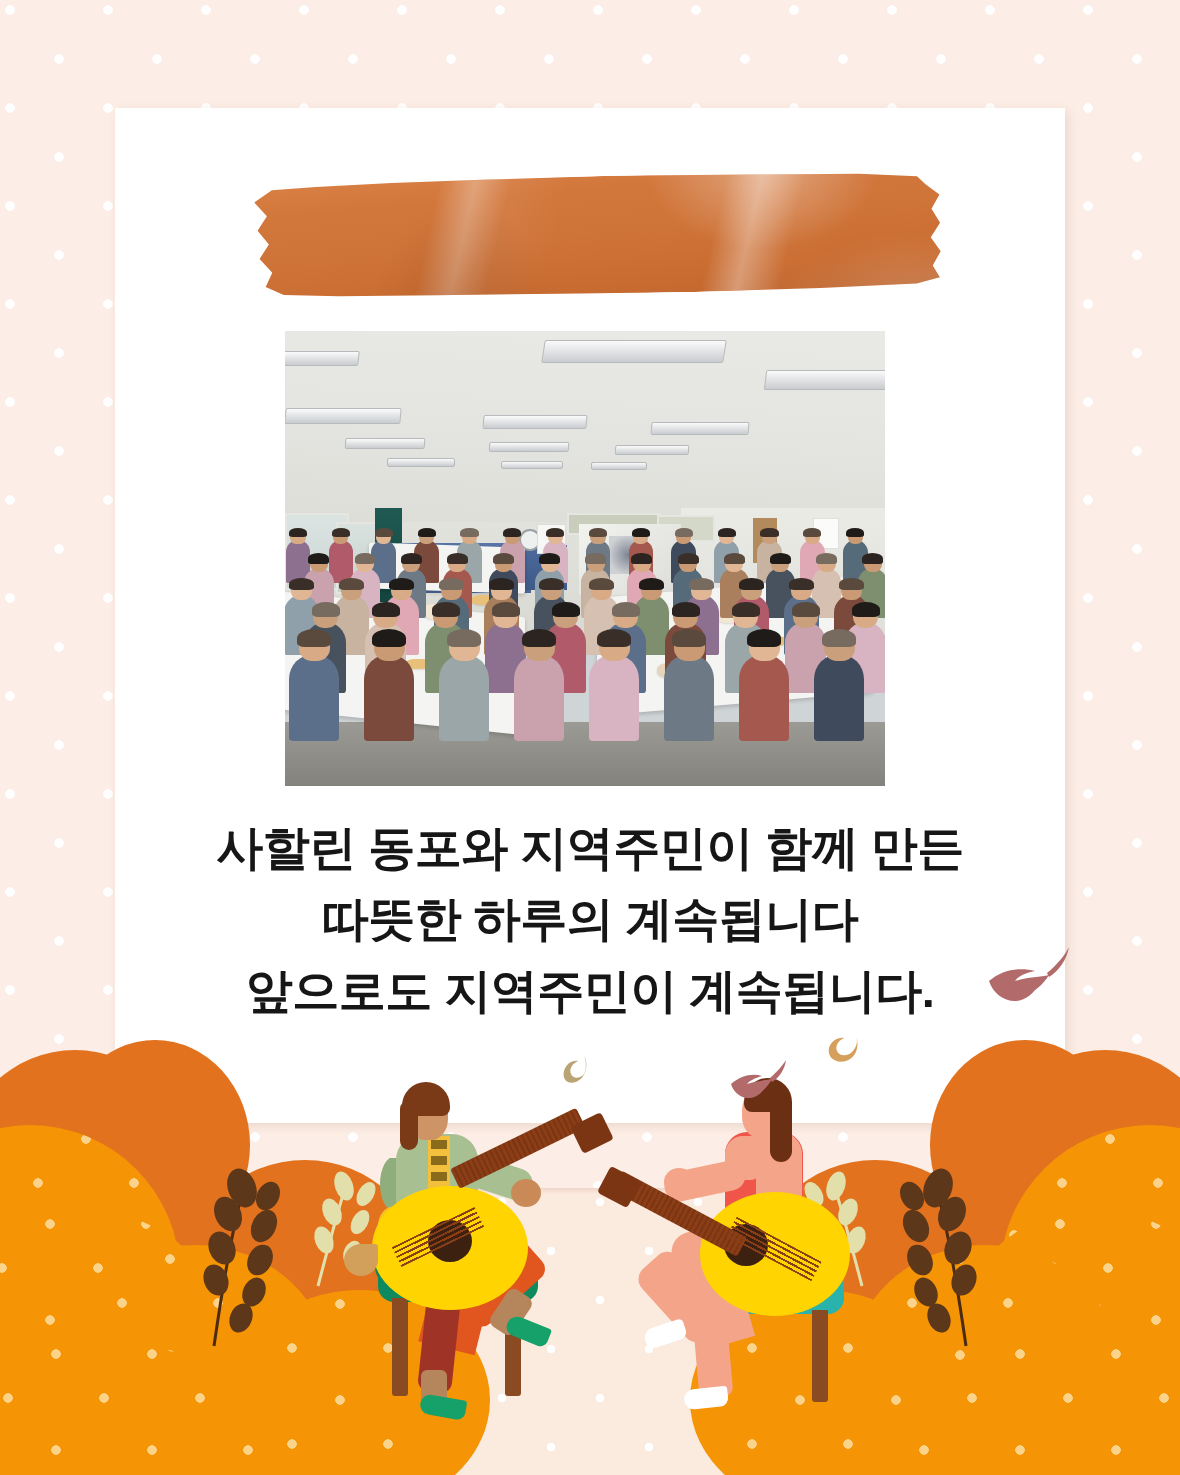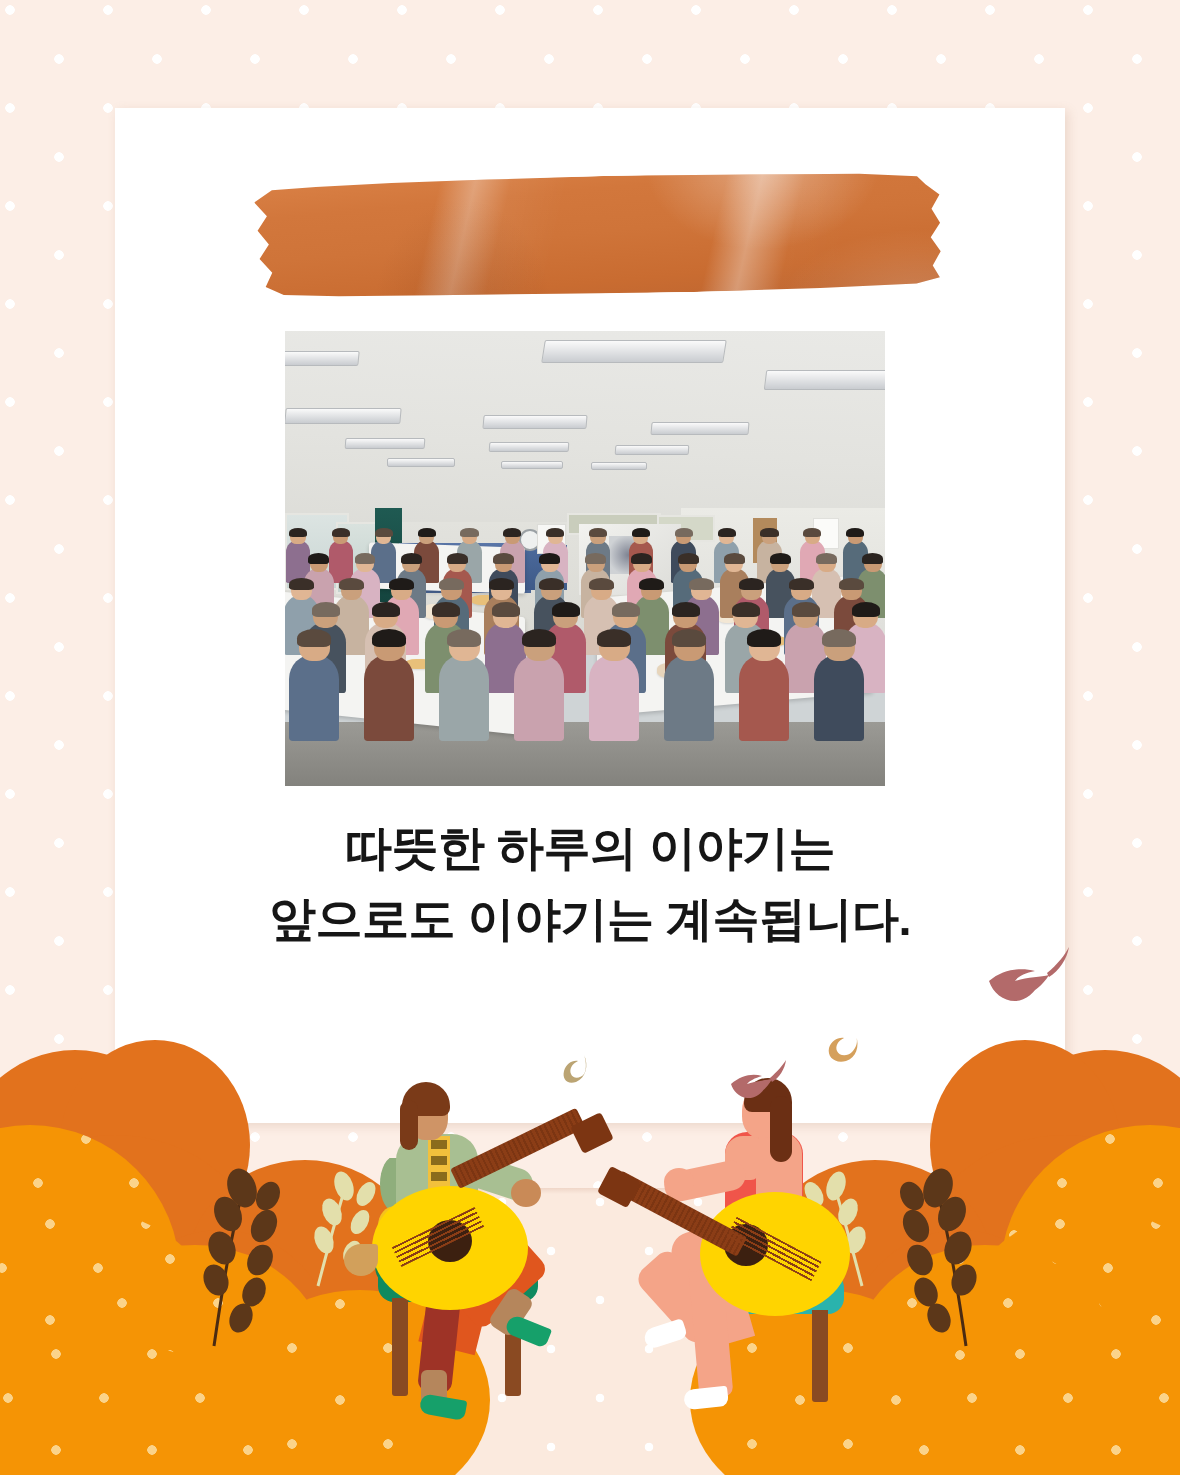--- a/index.html
+++ b/index.html
@@ -434,22 +434,23 @@
       <div class="fooditem" style="left: 86%; top: 63%; width: 2.6%; height: 3.2%; background: rgb(215, 132, 63); z-index: 9; box-shadow: rgba(0, 0, 0, 0.12) 0px 1px 2px;"></div>
       <div class="fooditem" style="left: 55%; top: 70%; width: 3.6%; height: 2.2%; background: rgb(246, 242, 234); z-index: 9; box-shadow: rgba(0, 0, 0, 0.12) 0px 1px 2px;"></div>
       <div class="fooditem" style="left: 62%; top: 73%; width: 4.6%; height: 3.2%; background: rgb(231, 213, 187); z-index: 9; box-shadow: rgba(0, 0, 0, 0.12) 0px 1px 2px;"></div>
       <div class="fooditem" style="left: 45%; top: 60%; width: 2.6%; height: 2.2%; background: rgb(255, 255, 255); z-index: 9; box-shadow: rgba(0, 0, 0, 0.12) 0px 1px 2px;"></div>
       <div class="fooditem" style="left: 23%; top: 60%; width: 3.6%; height: 3.2%; background: rgb(243, 231, 212); z-index: 9; box-shadow: rgba(0, 0, 0, 0.12) 0px 1px 2px;"></div>
       <div class="fooditem" style="left: 31%; top: 58%; width: 4.6%; height: 2.2%; background: rgb(232, 192, 122); z-index: 9; box-shadow: rgba(0, 0, 0, 0.12) 0px 1px 2px;"></div>
     </div>
 </div>
 
 <div class="body-text">
-  <div>따뜻한 하루의 이야기는</div>
-  <div>앞으로도 이야기는 계속됩니다.</div>
+  <div>사할린 동포와 지역주민이 함께 만든</div>
+  <div>따뜻한 하루의 계속됩니다</div>
+  <div>앞으로도 지역주민이 계속됩니다.</div>
 </div>
 
 <svg class="leaf-mauve-big" viewBox="0 0 92 62">
   <path d="M4 36 C18 24 36 22 50 26 C40 28 32 32 30 36 C42 32 56 32 64 30 C58 40 48 48 40 50 C48 46 54 40 56 36 C50 48 40 56 30 56 C18 56 8 48 4 36 Z
            M62 28 C72 20 80 10 84 2 C82 14 74 26 64 32 Z" fill="#b36a6a"></path>
 </svg>
 
 <svg class="leaf-gold-small" viewBox="0 0 36 32">
   <path d="M30 4 C34 14 30 26 20 29 C9 32 1 25 3 16 C5 9 12 5 18 6 C12 9 9 14 11 19 C13 24 21 25 26 20 C31 15 32 9 30 4 Z" fill="#d5a05c"></path>
 </svg>

